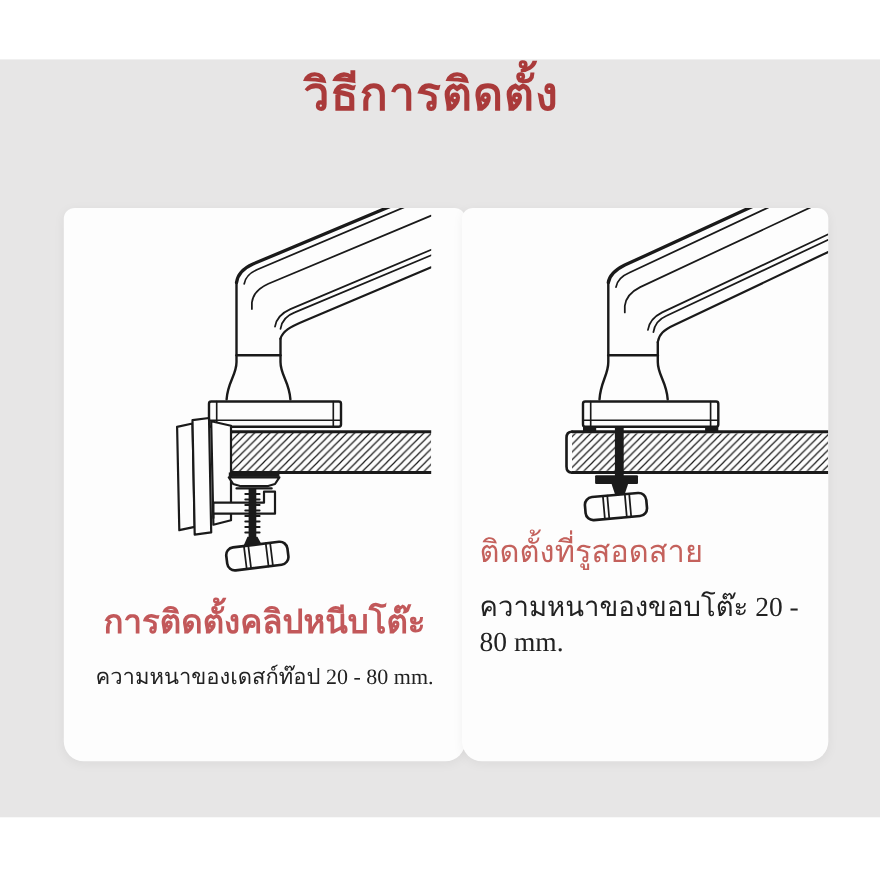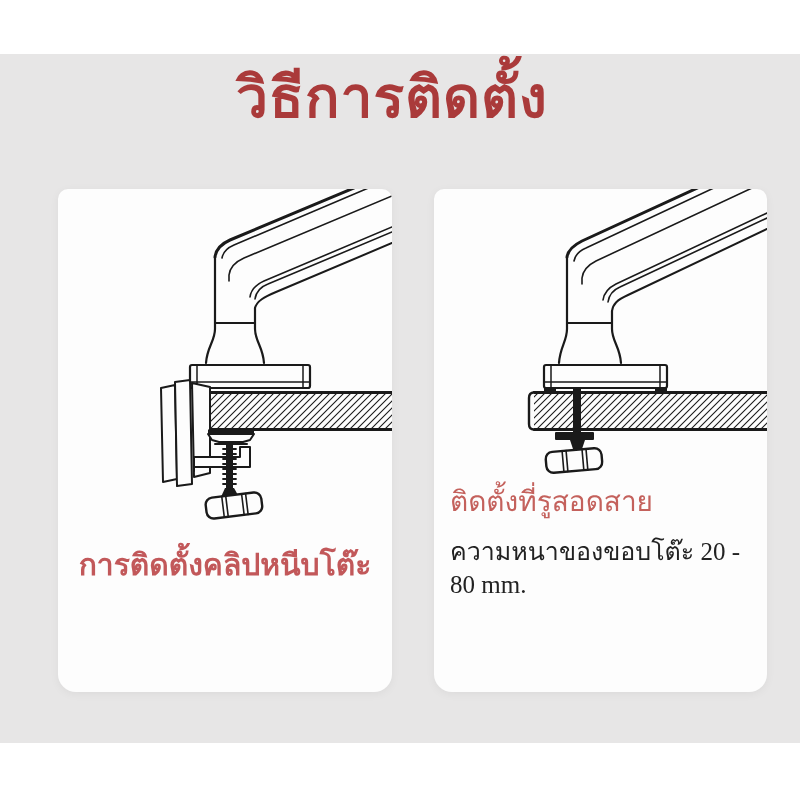--- a/index.html
+++ b/index.html
@@ -8,33 +8,33 @@
     background:#ffffff;
     font-family:"Liberation Serif", serif;
   }
   .gray-band{
     position:absolute;left:0;top:54px;width:800px;height:689px;
     background:#e7e6e6;
   }
   .page-title{
     position:absolute;left:0;top:52px;width:784px;
     text-align:center;
-    font-size:57px;font-weight:600;letter-spacing:1px;
+    font-size:42px;font-weight:600;letter-spacing:1px;
     color:#aa3a3a;
     font-family:"Liberation Serif", serif;
   }
   .panel{
     position:absolute;top:189px;height:503px;
     background:#fdfdfd;
     border-radius:10px 10px 18px 18px;
     box-shadow:0 2px 10px rgba(0,0,0,0.05);
     overflow:hidden;
   }
-  .panel.left{left:58px;width:334px;}
-  .panel.right{left:434px;width:333px;}
+  .panel.left{left:58px;width:334px;padding-left:31px;}
+  .panel.right{left:420px;width:333px;}
   .panel svg{position:absolute;left:0;top:0;display:block;}
   .clamp-heading{
     position:absolute;left:0;top:352px;width:100%;text-align:center;
     font-size:30px;font-weight:600;color:#c2585a;
     font-family:"Liberation Serif", serif;
   }
   .clamp-spec{
     position:absolute;left:0;top:410px;width:100%;text-align:center;
     font-size:20px;color:#222222;
     font-family:"Liberation Serif", serif;
@@ -104,20 +104,21 @@
     <path d="M165,260 L178,260 M165,265 L178,265 M165,270 L178,270 M165,275 L178,275 M165,280 L178,280 M165,285 L178,285 M165,290 L178,290 M165,295 L178,295" stroke-width="1.8"></path>
 
     <polygon points="167,299 176,299 181,308 163,308" fill="#1a1a1a" stroke="none"></polygon>
 
     <g transform="rotate(-7 176 317)">
       <rect x="148" y="306" width="56" height="21" rx="7" fill="#fdfdfd" stroke-width="2.4"></rect>
       <path d="M165,306 L165,327 M169,306 L169,327 M185,306 L185,327 M189,306 L189,327" stroke-width="1.6"></path>
     </g>
   </svg>
   <div class="clamp-heading">การติดตั้งคลิปหนีบโต๊ะ</div>
+  <div class="clamp-spec">ความหนาของเดสก์ท๊อป 20 - 80 mm.</div>
 </div>
 
 <div class="panel right">
   <svg width="333" height="503" viewBox="0 0 333 503" fill="none" stroke="#1a1a1a" stroke-linecap="round" stroke-linejoin="round">
     <defs>
       <pattern id="hatchR" width="7" height="7" patternUnits="userSpaceOnUse">
         <path d="M-1,1 L1,-1 M-1,8 L8,-1 M6,8 L8,6" stroke="#1a1a1a" stroke-width="1.1"></path>
       </pattern>
     </defs>
 

